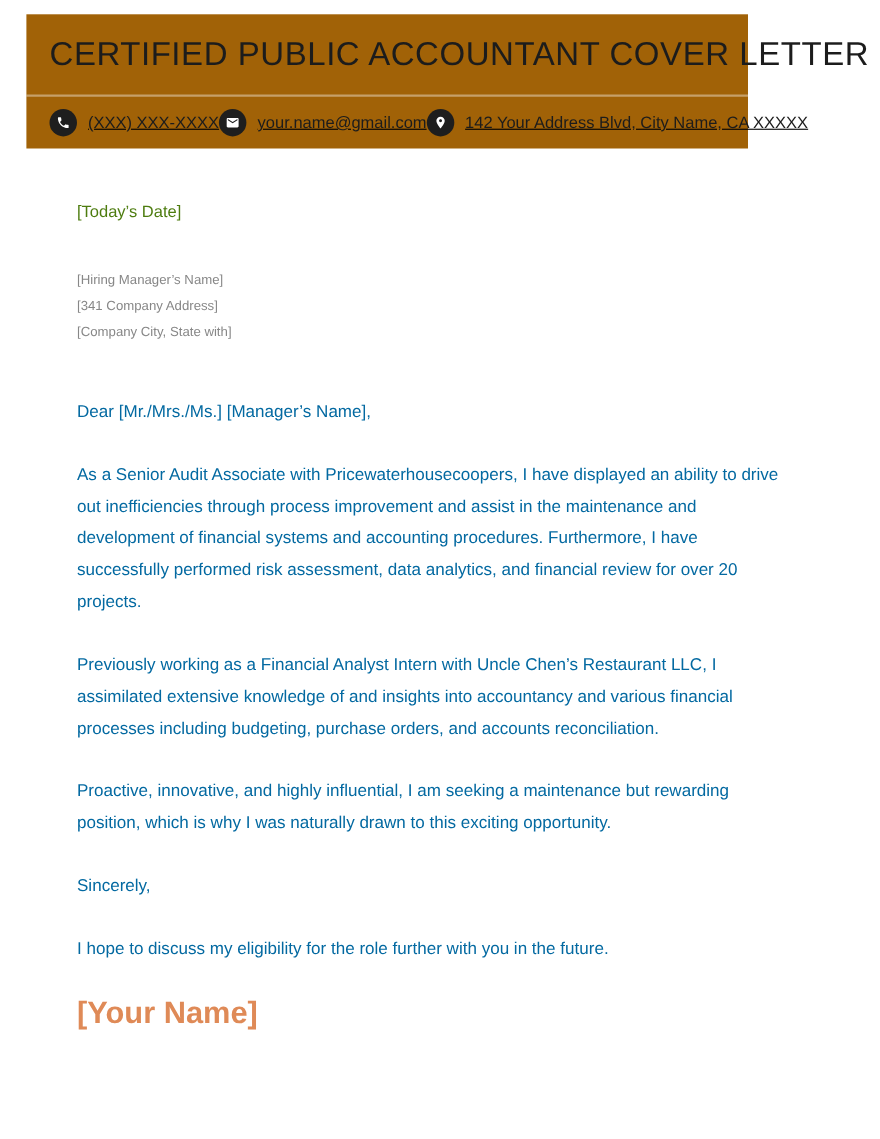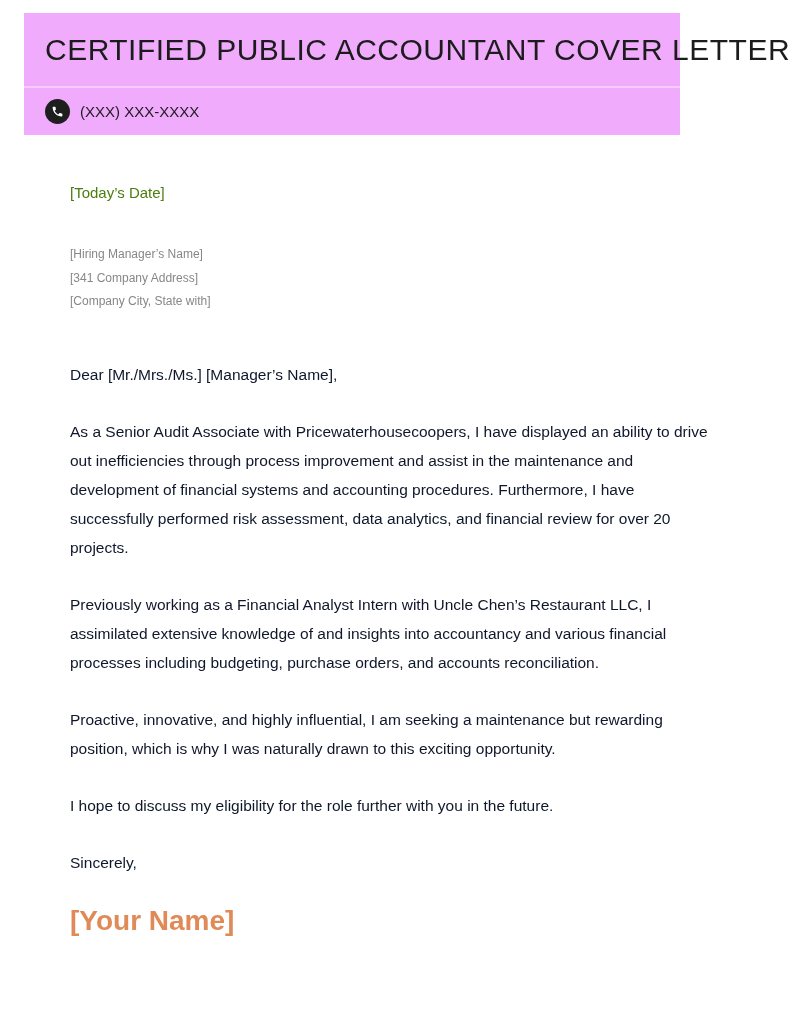--- a/index.html
+++ b/index.html
@@ -6,21 +6,21 @@
   html, body {
     width: 800px; height: 1035px;
     background: #ffffff;
     font-family: "Liberation Sans", "DejaVu Sans", sans-serif;
     overflow: hidden;
   }
   
   .header-band {
     margin: 13px 24px 0 24px;
     width: 656px;
-    background: #f0abfc;
+    background: #a16207;
   }
   .title-row {
     height: 75px;
     display: flex;
     align-items: center;
     padding-left: 21px;
     border-bottom: 2px solid rgba(255,255,255,0.40);
   }
   .doc-title {
     font-size: 30px;
@@ -28,20 +28,21 @@
     letter-spacing: 0.5px;
     color: #1c1c1c;
     white-space: nowrap;
   }
   .contact-row {
     height: 47px;
     display: flex;
     align-items: center;
     justify-content: space-between;
     padding: 0 30px 0 21px;
+    text-decoration: underline;
   }
   .contact-item {
     display: flex;
     align-items: center;
     gap: 10px;
   }
   .icon-circle {
     width: 25px; height: 25px;
     border-radius: 50%;
     background: #1e1e1e;
@@ -72,21 +73,21 @@
     font-size: 12px;
     line-height: 23.5px;
     color: #878787;
   }
   .body-text {
     max-width: 645px;
   }
   .body-text p {
     font-size: 15.5px;
     line-height: 29px;
-    color: #0f172a;
+    color: #0369a1;
     margin: 0 0 28px 0;
   }
   .signature {
     font-size: 28px;
     font-weight: bold;
     color: #DF8A57;
     margin-top: 8px;
   }
 </style>
 </head>
@@ -100,37 +101,53 @@
 
     <div class="contact-item">
       <span class="icon-circle">
         <svg width="13" height="13" viewBox="0 0 24 24" fill="#ffffff">
           <path d="M6.62 10.79c1.44 2.83 3.76 5.14 6.59 6.59l2.2-2.2c.27-.27.67-.36 1.02-.24 1.12.37 2.33.57 3.57.57.55 0 1 .45 1 1V20c0 .55-.45 1-1 1-9.39 0-17-7.61-17-17 0-.55.45-1 1-1h3.5c.55 0 1 .45 1 1 0 1.25.2 2.45.57 3.57.11.35.03.74-.25 1.02l-2.2 2.2z"></path>
         </svg>
       </span>
       <span class="contact-label">(XXX) XXX-XXXX</span>
     </div>
 
+    <div class="contact-item">
+      <span class="icon-circle">
+        <svg width="13" height="13" viewBox="0 0 24 24" fill="#ffffff">
+          <path d="M20 4H4c-1.1 0-1.99.9-1.99 2L2 18c0 1.1.9 2 2 2h16c1.1 0 2-.9 2-2V6c0-1.1-.9-2-2-2zm0 4l-8 5-8-5V6l8 5 8-5v2z"></path>
+        </svg>
+      </span>
+      <span class="contact-label">your.name@gmail.com</span>
+    </div>
 
+    <div class="contact-item">
+      <span class="icon-circle">
+        <svg width="13" height="13" viewBox="0 0 24 24" fill="#ffffff">
+          <path d="M12 2C8.13 2 5 5.13 5 9c0 5.25 7 13 7 13s7-7.75 7-13c0-3.87-3.13-7-7-7zm0 9.5c-1.38 0-2.5-1.12-2.5-2.5S10.62 6.5 12 6.5s2.5 1.12 2.5 2.5-1.12 2.5-2.5 2.5z"></path>
+        </svg>
+      </span>
+      <span class="contact-label">142 Your Address Blvd, City Name, CA XXXXX</span>
+    </div>
 
   </div>
 </div>
 
 <div class="letter">
   <div class="date-line">[Today’s Date]</div>
 
   <div class="recipient-block">
     <div class="recipient-line">[Hiring Manager’s Name]</div>
     <div class="recipient-line">[341 Company Address]</div>
     <div class="recipient-line">[Company City, State with]</div>
   </div>
 
   <div class="body-text">
     <p>Dear [Mr./Mrs./Ms.] [Manager’s Name],</p>
     <p>As a Senior Audit Associate with Pricewaterhousecoopers, I have displayed an ability to drive out inefficiencies through process improvement and assist in the maintenance and development of financial systems and accounting procedures. Furthermore, I have successfully performed risk assessment, data analytics, and financial review for over 20 projects.</p>
     <p>Previously working as a Financial Analyst Intern with Uncle Chen’s Restaurant LLC, I assimilated extensive knowledge of and insights into accountancy and various financial processes including budgeting, purchase orders, and accounts reconciliation.</p>
     <p>Proactive, innovative, and highly influential, I am seeking a maintenance but rewarding position, which is why I was naturally drawn to this exciting opportunity.</p>
+    <p>Sincerely,</p>
     <p>I hope to discuss my eligibility for the role further with you in the future.</p>
-    <p>Sincerely,</p>
   </div>
 
   <div class="signature">[Your Name]</div>
 </div>
 
 </body></html>

